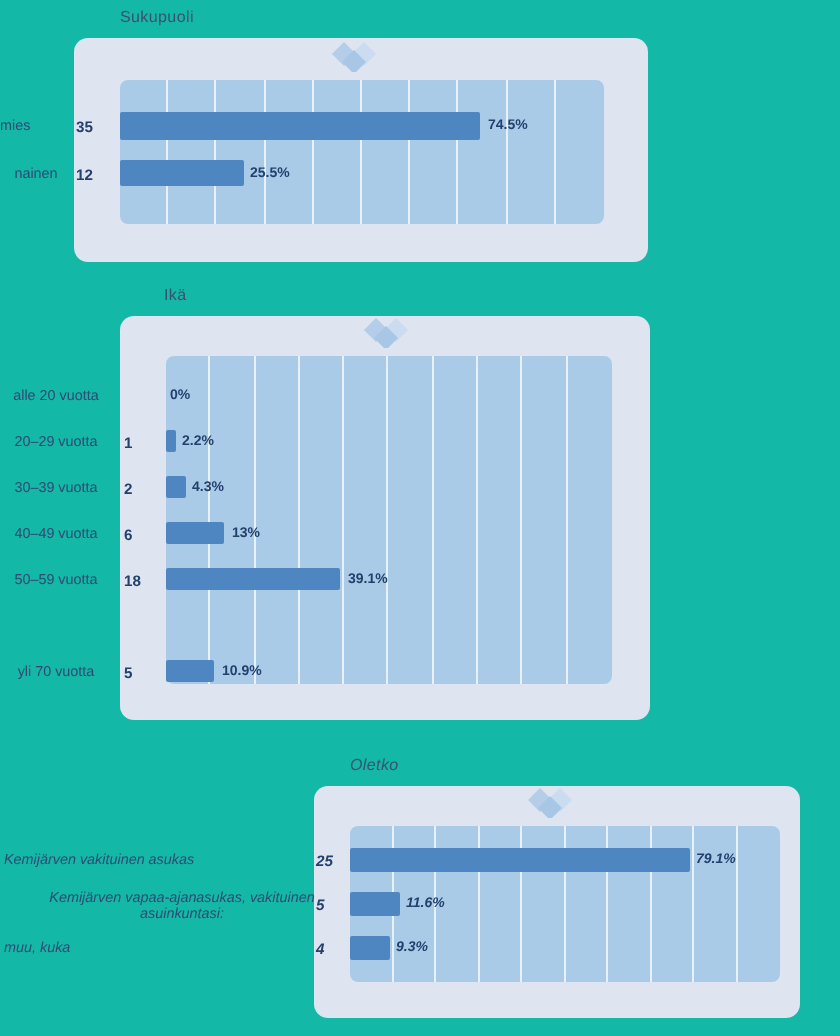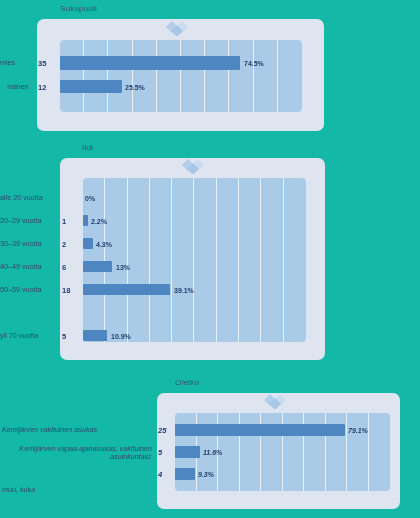--- a/index.html
+++ b/index.html
@@ -49,21 +49,21 @@
   .row {
     position: absolute;
     left: 0; right: 0;
     display: flex;
     align-items: center;
   }
   .row-label {
     position: absolute;
     font-size: 7.2px;
     color: #2e4a73;
-    text-align: left;
+    text-align: center;
     line-height: 8.4px;
     white-space: pre-line;
   }
   .row-count {
     position: absolute;
     font-size: 7.6px;
     font-weight: bold;
     color: #24406c;
     text-align: left;
   }
@@ -243,31 +243,31 @@
     <div class="row" style="top:49px; height:12px;">
       <div class="row-label" style="left:2px; top:2px; width:150px; text-align:left;">Kemijärven vakituinen asukas</div>
       <div class="row-count" style="left:158px; top:2px; width:16px;">25</div>
       <div class="bar-wrap" style="left:175px; width:215px; height:12px;">
         <div class="bar" style="width:170px;"></div>
         <div class="bar-value" style="left:173px;">79.1%</div>
       </div>
     </div>
 
     <div class="row" style="top:71px; height:12px;">
-      <div class="row-label" style="left:2px; top:-1px; width:150px; text-align:right;">Kemijärven vapaa-ajanasukas, vakituinen
+      <div class="row-label" style="left:16px; top:-1px; width:150px; text-align:center;">Kemijärven vapaa-ajanasukas, vakituinen
 asuinkuntasi:</div>
       <div class="row-count" style="left:158px; top:2px; width:16px;">5</div>
       <div class="bar-wrap" style="left:175px; width:215px; height:12px;">
         <div class="bar" style="width:24.9px;"></div>
         <div class="bar-value" style="left:28px;">11.6%</div>
       </div>
     </div>
 
     <div class="row" style="top:93px; height:12px;">
-      <div class="row-label" style="left:2px; top:18px; width:150px; text-align:left;">muu, kuka</div>
+      <div class="row-label" style="left:2px; top:2px; width:150px; text-align:left;">muu, kuka</div>
       <div class="row-count" style="left:158px; top:2px; width:16px;">4</div>
       <div class="bar-wrap" style="left:175px; width:215px; height:12px;">
         <div class="bar" style="width:20px;"></div>
         <div class="bar-value" style="left:23px;">9.3%</div>
       </div>
     </div>
   </div>
 
 </div>
 

